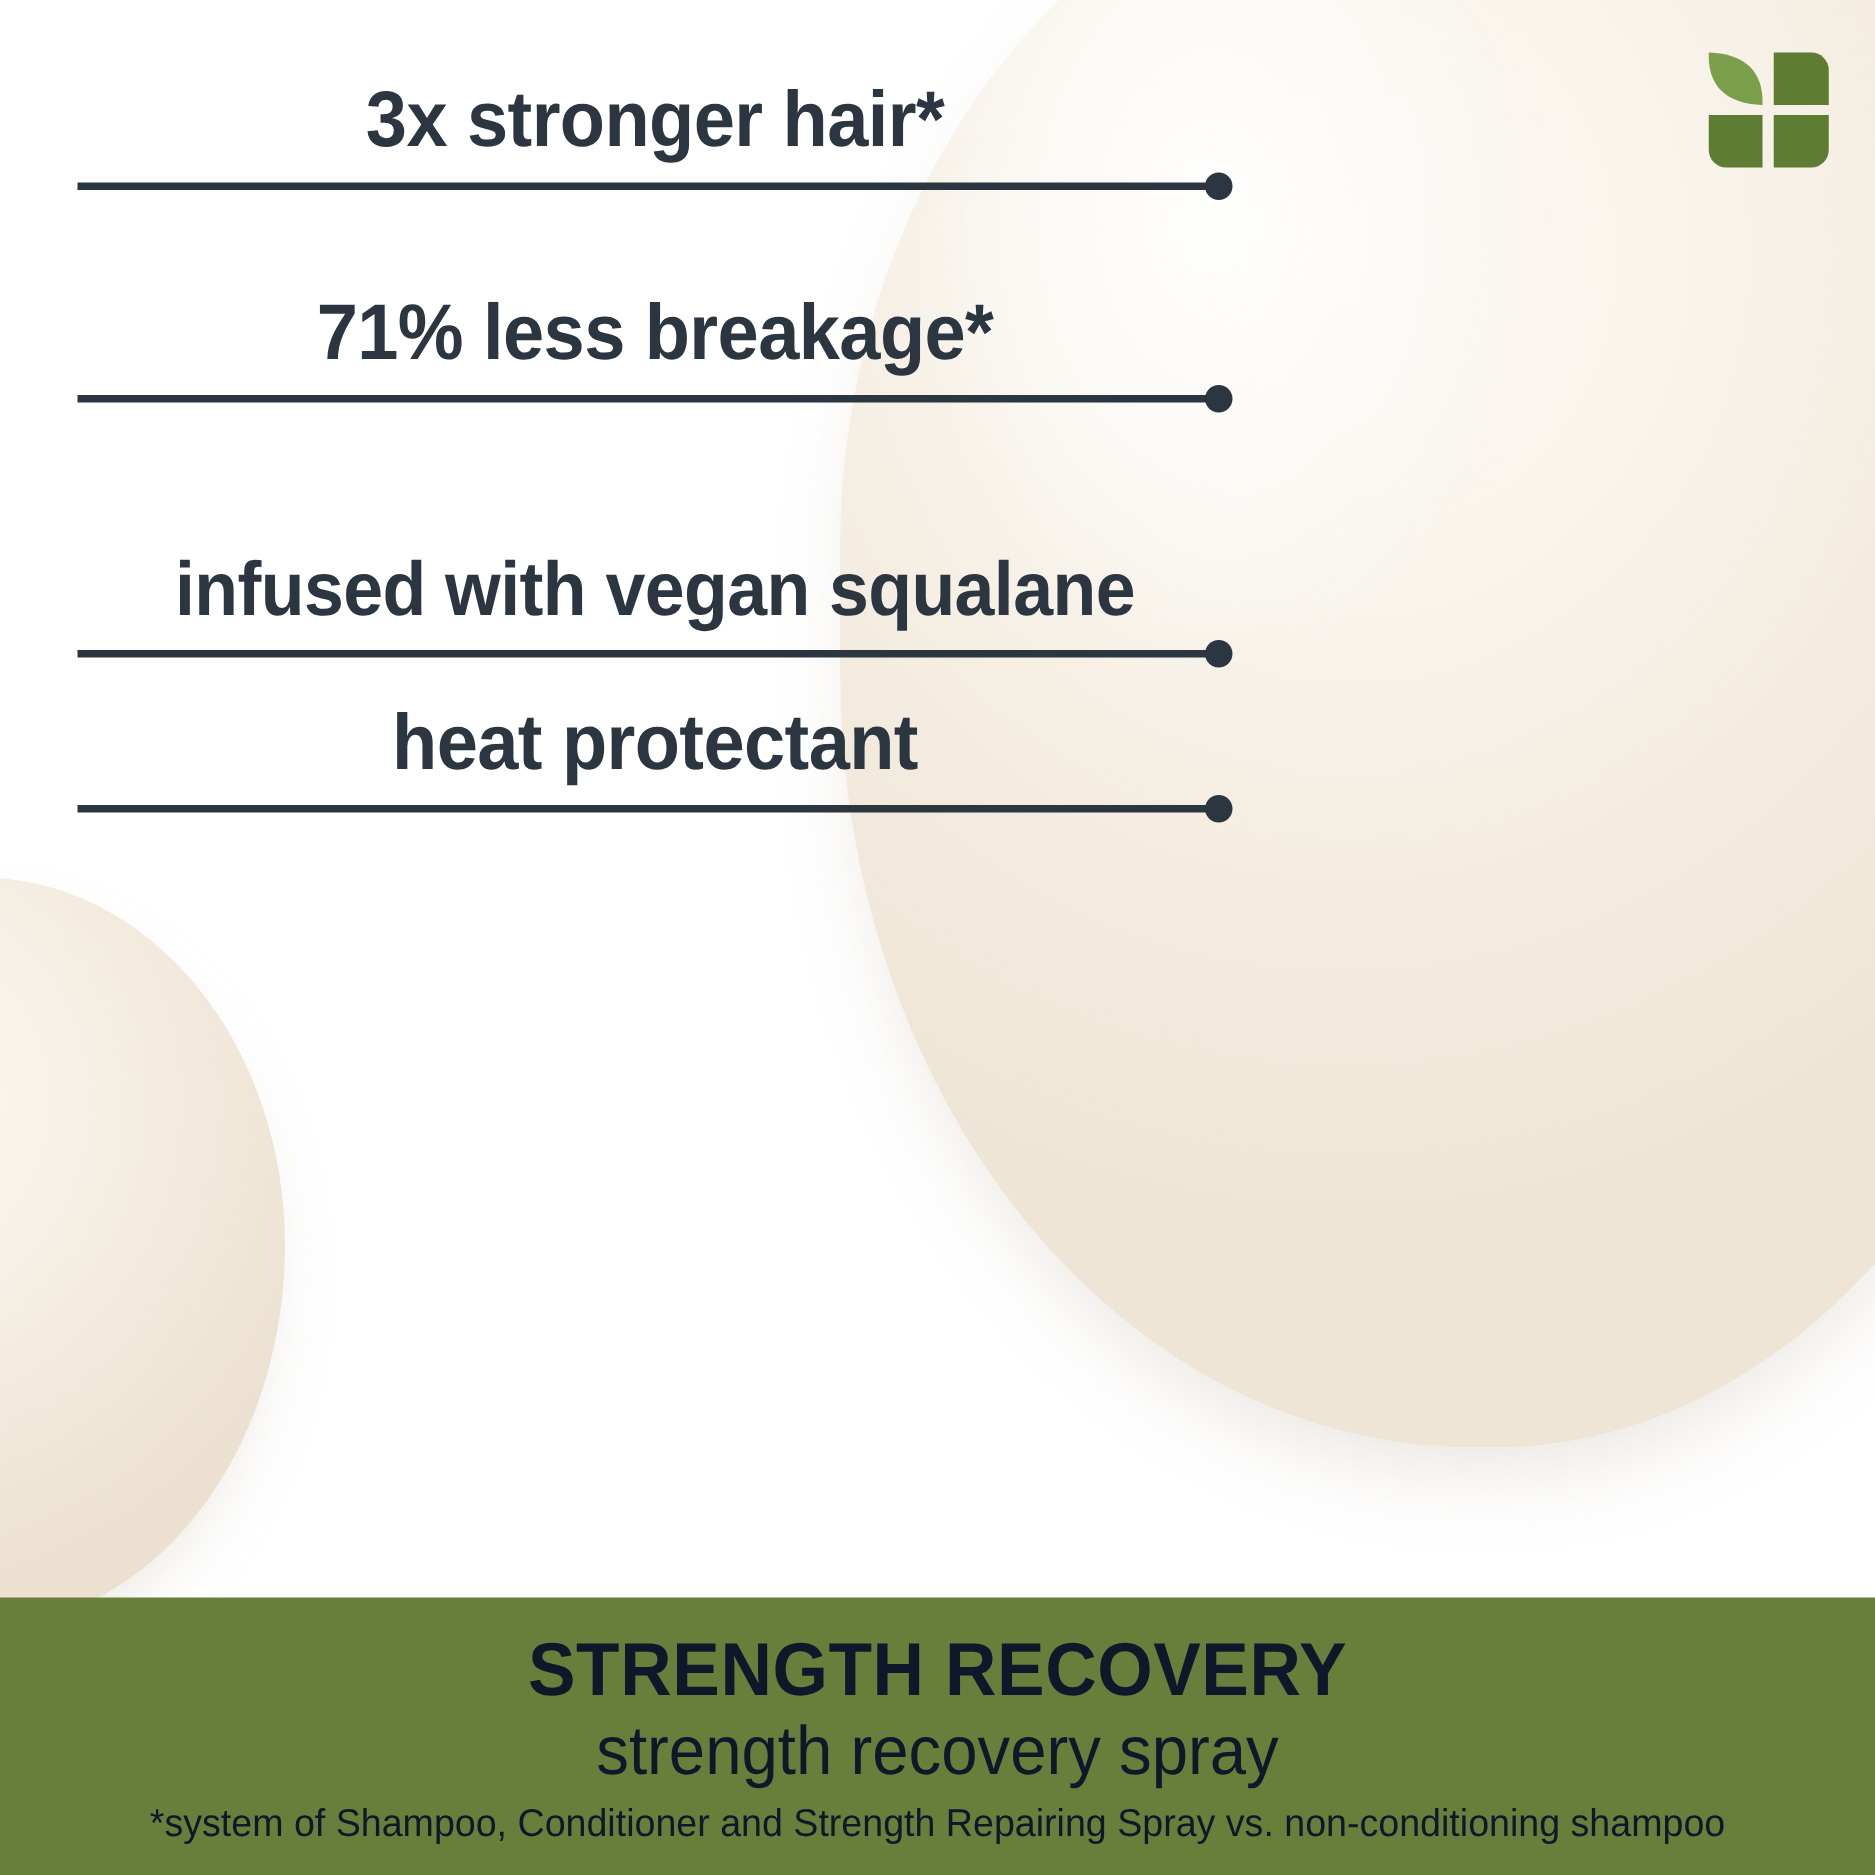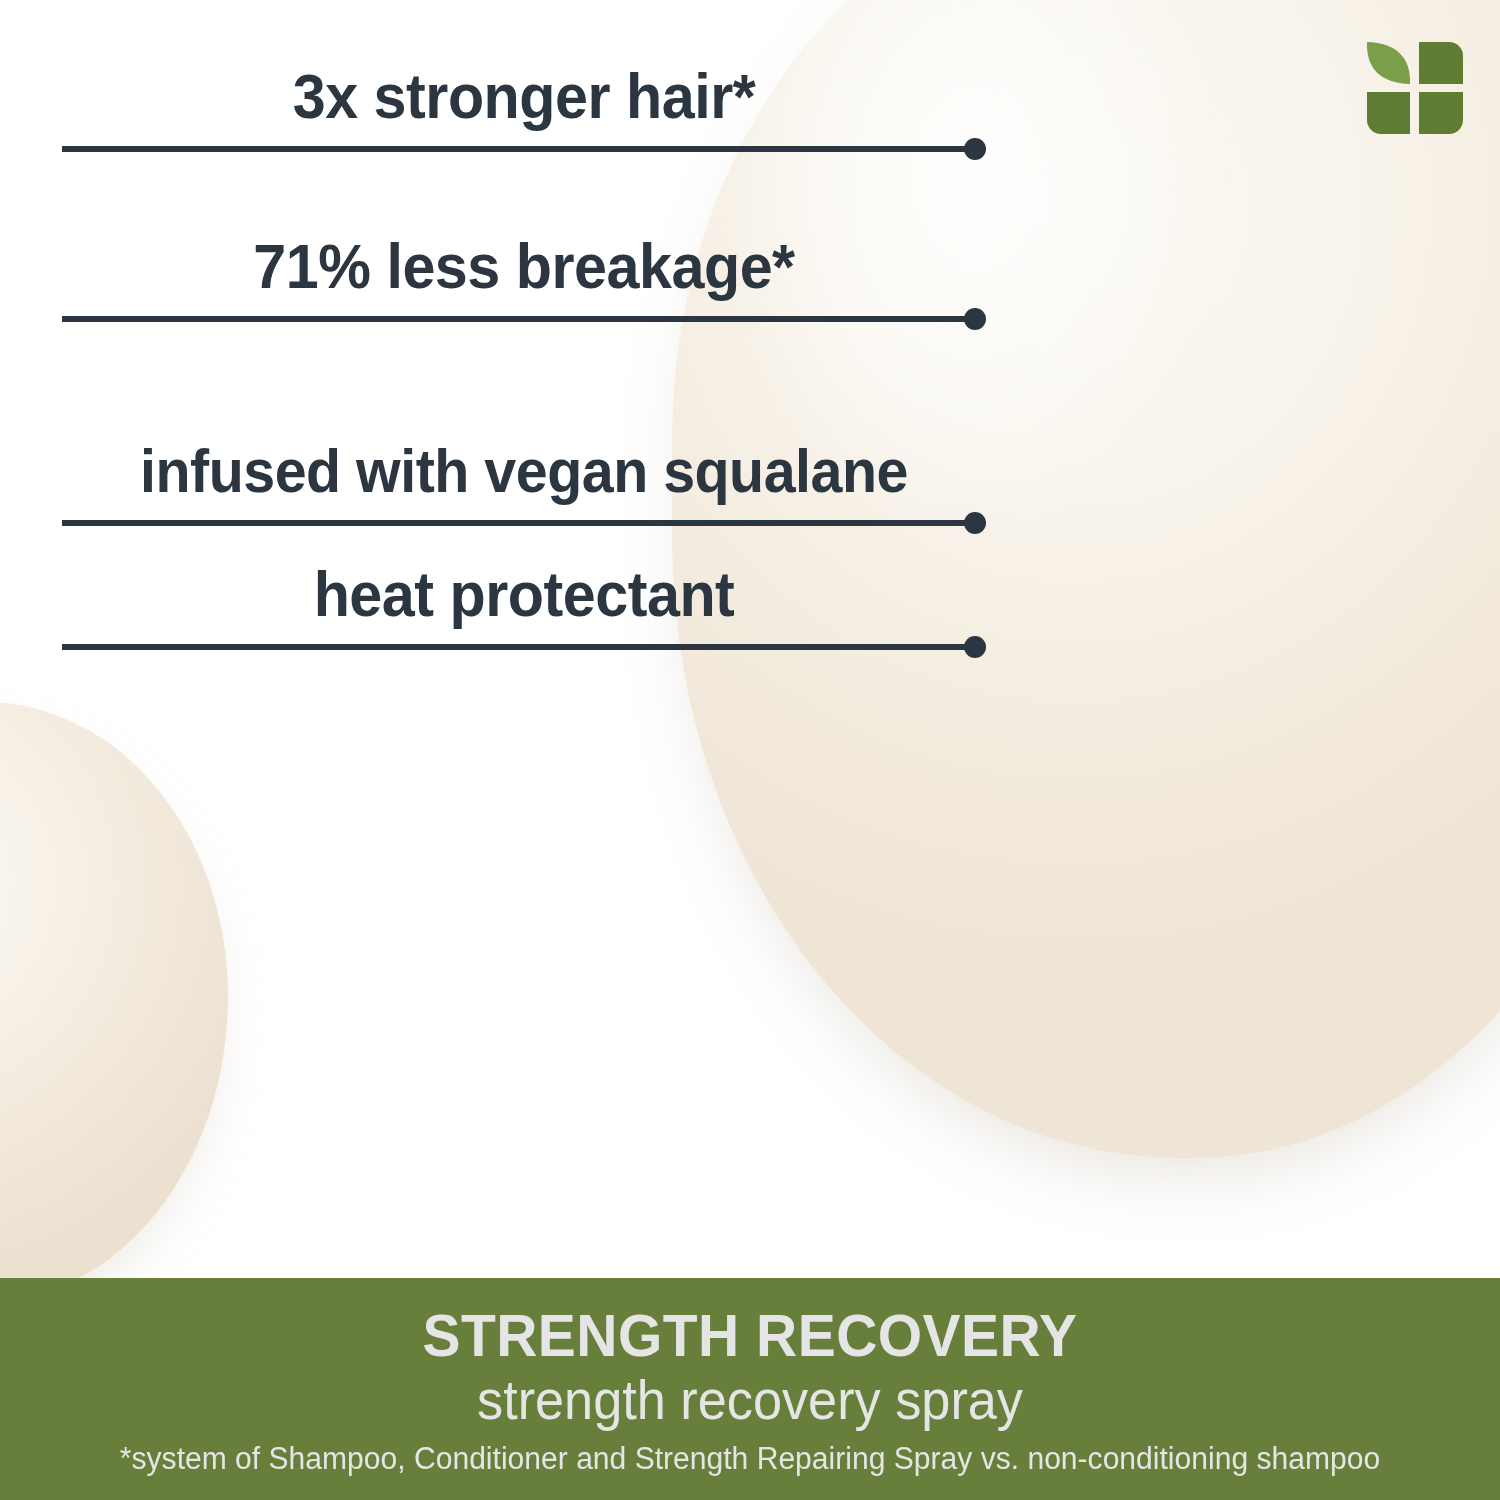--- a/index.html
+++ b/index.html
@@ -147,21 +147,21 @@
   .logo svg { display: block; width: 100%; height: 100%; }
 
   
   .footer {
     position: absolute;
     left: 0;
     top: 1278px;
     width: 1500px;
     height: 222px;
     background: #687f3b;
-    color: #e5e5e5;
+    color: #0f172a;
     text-align: center;
     overflow: hidden;
   }
 
   .footer-title {
     margin: 0;
     padding-top: 28px;
     font-family: "Liberation Sans", "DejaVu Sans", sans-serif;
     font-weight: 700;
     font-size: 60px;

